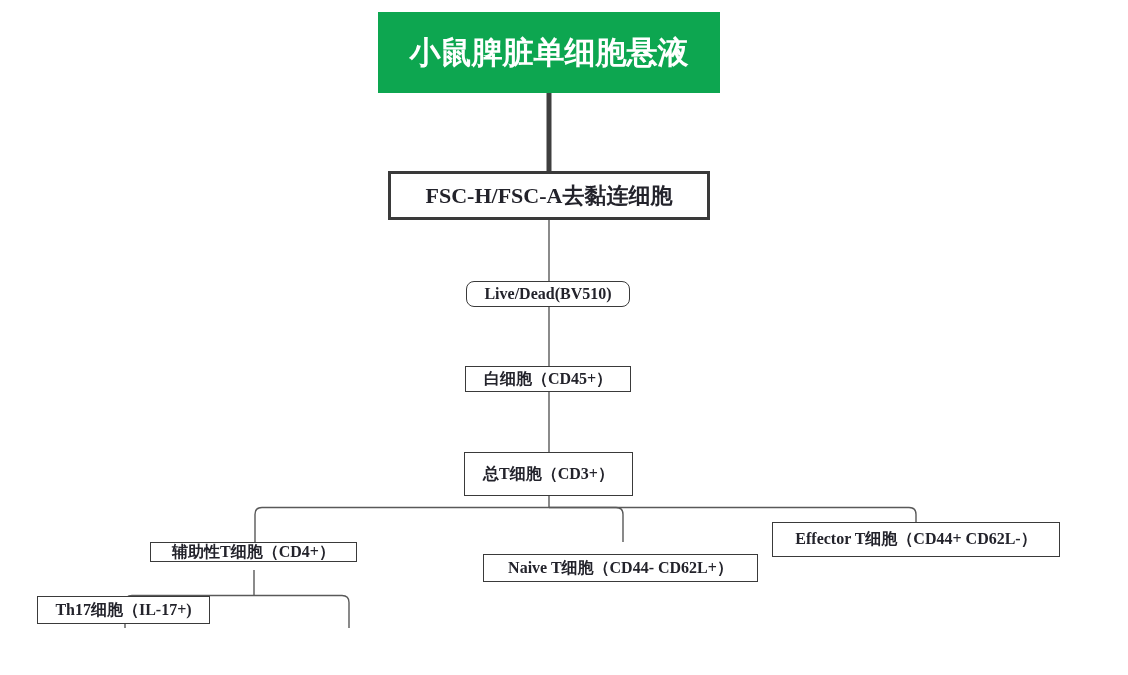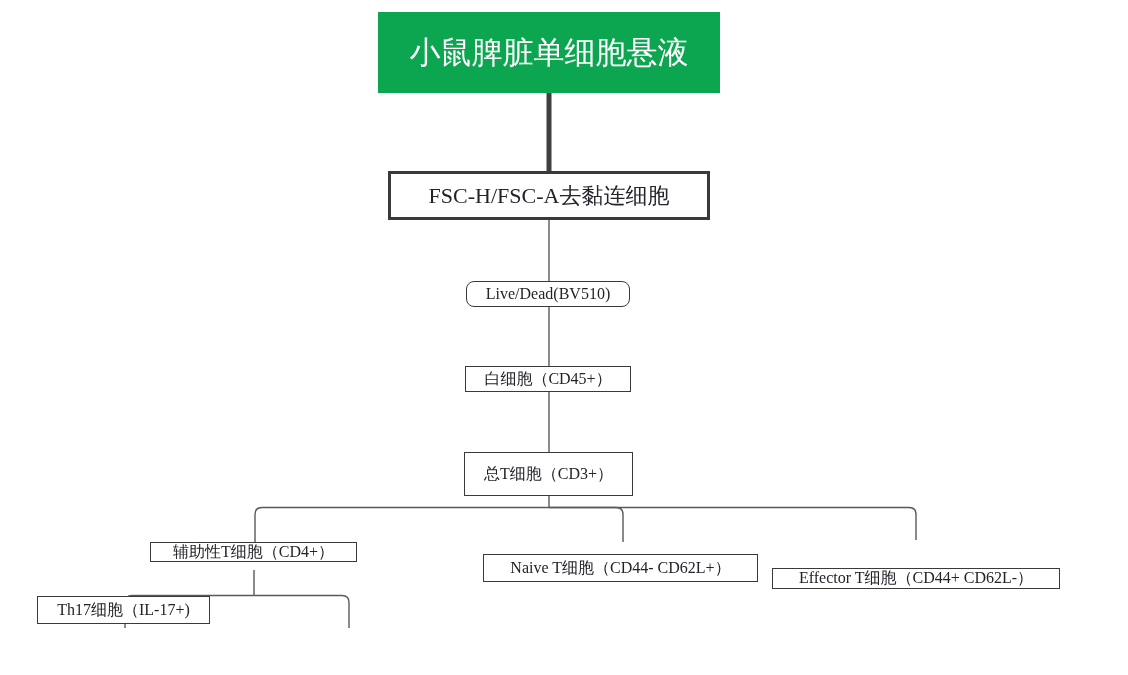--- a/index.html
+++ b/index.html
@@ -13,39 +13,39 @@
   .connectors{position:absolute;left:0;top:0;width:1128px;height:675px;}
   .conn{stroke:var(--connector,#595959);stroke-width:1.4;fill:none;}
   .conn-thick{stroke:var(--thick-connector,#3f3f3f);stroke-width:5;fill:none;}
   .node{
     position:absolute;
     display:flex;align-items:center;justify-content:center;
     box-sizing:border-box;
     background:#ffffff;
     border:1px solid var(--border,#3a3a3a);
     color:var(--text,#23232b);
-    font-weight:normal;
+    font-weight:bold;
     font-size:16px;
     white-space:nowrap;
     text-align:center;
   }
   .node-root{
     left:378px;top:12px;width:342px;height:81px;
     background:var(--root-bg,#0da650);
     color:var(--root-text,#ffffff);
     border:none;
     font-size:31px;
   }
   .node-fsc{left:388px;top:171px;width:322px;height:49px;border-width:3px;font-size:22px;}
   .node-livedead{left:466px;top:281px;width:164px;height:26px;border-radius:8px;}
   .node-cd45{left:465px;top:366px;width:166px;height:26px;}
   .node-cd3{left:464px;top:452px;width:169px;height:44px;}
   .node-cd4{left:150px;top:542px;width:207px;height:20px;}
   .node-naive{left:483px;top:542px;width:275px;height:28px;margin-top:12px;}
-  .node-effector{left:772px;top:568px;width:288px;height:21px;}
+  .node-effector{left:772px;top:522px;width:288px;height:35px;}
   .node-th17{left:37px;top:596px;width:173px;height:28px;}
   .node-treg{left:226px;top:628px;width:245px;height:28px;}
 </style>
 </head>
 <body>
 
 <div class="canvas">
 
   <svg class="connectors" viewBox="0 0 1128 675" xmlns="http://www.w3.org/2000/svg">
 

